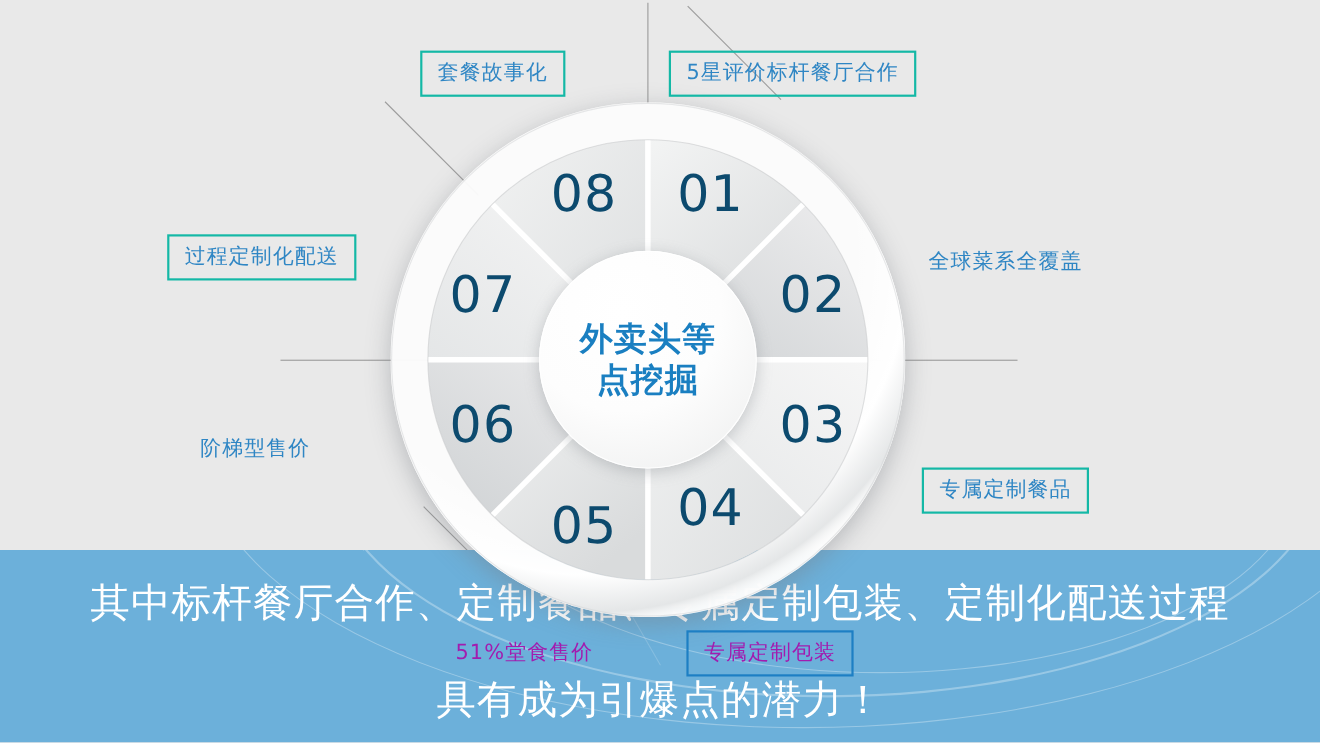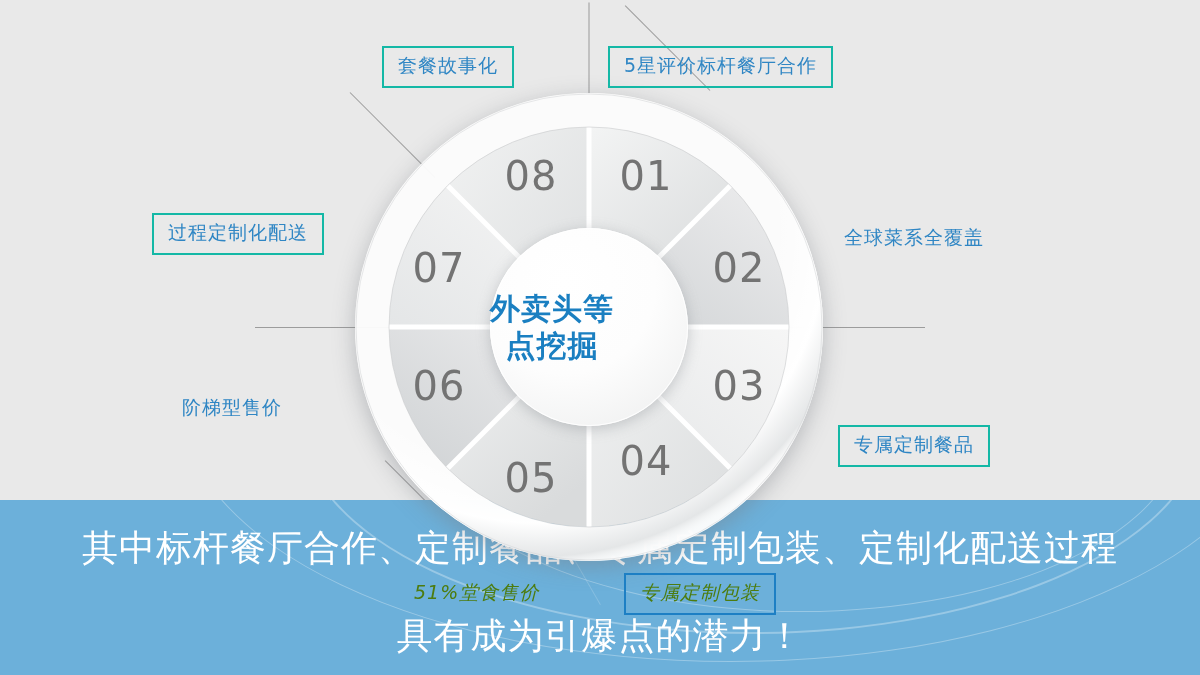--- a/index.html
+++ b/index.html
@@ -42,41 +42,41 @@
   .donut-shadow{
     position:absolute;inset:0;border-radius:50%;
     box-shadow:0 6px 22px rgba(120,125,130,.45);
   }
   .donut{position:absolute;inset:0;}
   .donut svg{display:block;}
   .hub{
     position:absolute;left:135px;top:135px;width:198px;height:198px;border-radius:50%;
     background:radial-gradient(circle at 38% 28%, #ffffff 0%, #fdfdfd 48%, #eceded 100%);
     box-shadow:0 3px 14px rgba(130,135,140,.40), inset 0 0 0 1px rgba(255,255,255,.9);
-    display:flex;align-items:center;
+    display:flex;align-items:center;justify-content:center;
   }
   .hub-text{
     color:#1a7fc1;font-size:30px;line-height:1.24;text-align:center;font-weight:600;
     letter-spacing:1px;
   }
   .seg-num{
-    position:absolute;color:#737373;font-size:40px;font-weight:400;
+    position:absolute;color:#0c4a6e;font-size:46px;font-weight:400;
     transform:translate(-50%,-50%);letter-spacing:1px;white-space:nowrap;
   }
 
   
   .callout{
     position:absolute;color:#2f86c4;font-size:19px;white-space:nowrap;
     letter-spacing:1px;
   }
   .callout.boxed{
     border:2px solid #14b8a6;padding:5px 14px 7px 14px;background:transparent;
   }
   .callout.plain{padding:4px 2px;}
-  .callout.onblue{color:#4d7c0f;font-style:italic;}
+  .callout.onblue{color:#a21caf;}
   .callout.onblue.boxed{border-color:#1d7fc4;}
 </style>
 </head>
 <body>
 
 <div id="stage">
 
   <div class="conn" style="left:350px;top:92px;width:120px;height:1px;transform:rotate(45deg);"></div>
   <div class="conn" style="left:589px;top:2px;width:92px;height:1px;transform:rotate(90deg);"></div>
   <div class="conn" style="left:710px;top:90px;width:120px;height:1px;transform:rotate(-135deg);"></div>

